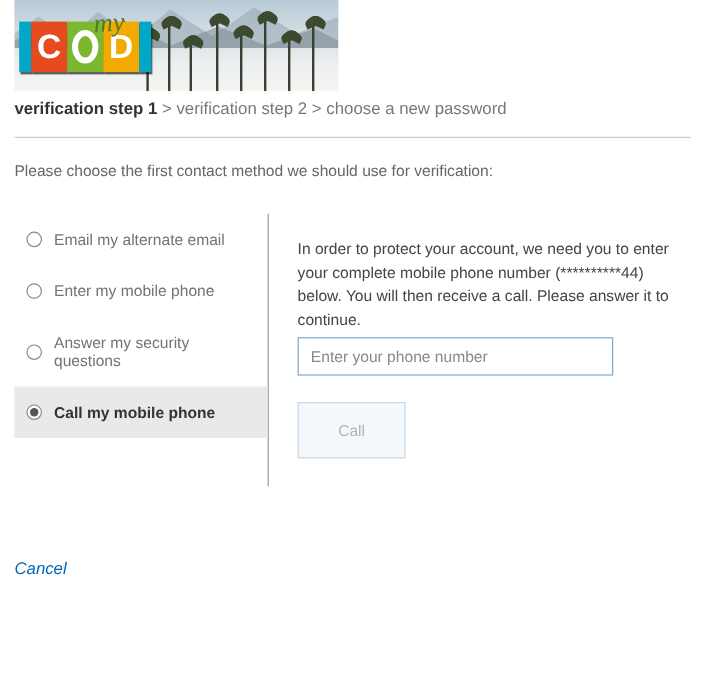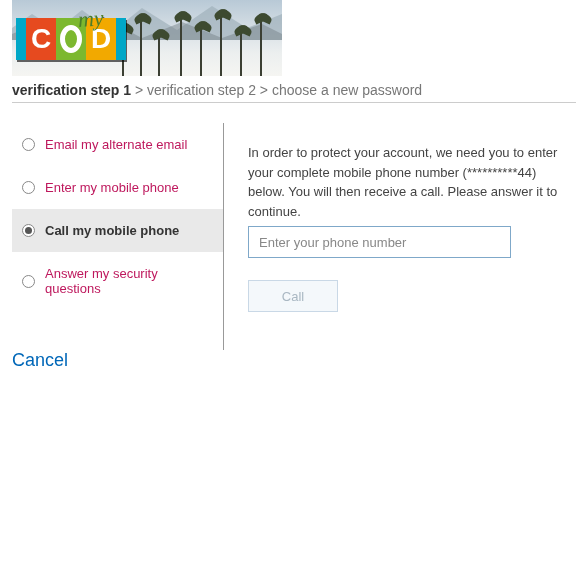--- a/index.html
+++ b/index.html
@@ -71,21 +71,21 @@
   .tile.bar { background:#00a7c7; width:10px; }
   h1.page-title {
     font-weight:300;
     font-size:30px;
     color:#333;
     margin:10px 0 24px 0;
   }
   .breadcrumb {
     font-size:14px;
     color:#777;
-    padding-bottom:4px;
+    padding-bottom:16px;
     border-bottom:1px solid #ccc;
     margin-bottom:20px;
   }
   .breadcrumb .active {
     color:#333; font-weight:600;
   }
   .instruction {
     color:#666; font-size:13px;
     margin-bottom:28px;
   }
@@ -102,21 +102,21 @@
     flex:1;
     padding:20px 10px 20px 24px;
     font-size:13px;
     color:#444;
   }
   .opt {
     display:flex; align-items:center;
     gap:10px;
     padding:14px 10px;
     font-size:13px;
-    color:#be185d;
+    color:#737373;
     cursor:pointer;
   }
   .opt.selected {
     background:#e9e9e9;
     font-weight:600;
     color:#333;
   }
   .radio {
     width:13px; height:13px; border:1px solid #888; border-radius:50%;
     display:inline-flex; align-items:center; justify-content:center;
@@ -133,32 +133,34 @@
     border:1px solid #7fa8c9;
     padding:0 10px;
     font-size:13px;
     color:#333;
     outline:none;
     background:#fff;
   }
   .phone-input::placeholder { color:#888; }
   .call-btn {
     margin-top:22px;
-    width:90px; height:32px;
+    width:90px; height:47px;
     border:1px solid #c9d8e6;
     background:#f4f8fb;
     color:#a9b7c2;
     font-size:13px;
     cursor:default;
   }
   .cancel-link {
     display:inline-block;
+    margin-top:60px;
     color:#0067b8;
-    font-size:18px;
+    font-size:14px;
     cursor:pointer;
+    font-style:italic;
   }
 </style>
 </head>
 <body>
 
 <div class="page">
 
   <div class="logo-banner">
     <div class="mountains">
       <svg viewBox="0 0 270 40" preserveAspectRatio="none">
@@ -192,38 +194,39 @@
 
 
   <div class="breadcrumb">
     <span class="active">verification step 1</span>
     <span>&gt;</span>
     <span>verification step 2</span>
     <span>&gt;</span>
     <span>choose a new password</span>
   </div>
 
+  <div class="instruction">Please choose the first contact method we should use for verification:</div>
 
   <div class="split">
     <div class="left-col">
       <div class="opt">
         <span class="radio"></span>
         <span>Email my alternate email</span>
       </div>
       <div class="opt">
         <span class="radio"></span>
         <span>Enter my mobile phone</span>
       </div>
+      <div class="opt">
+        <span class="radio"></span>
+        <span>Answer my security questions</span>
+      </div>
       <div class="opt selected">
         <span class="radio checked"></span>
         <span>Call my mobile phone</span>
-      </div>
-      <div class="opt">
-        <span class="radio"></span>
-        <span>Answer my security questions</span>
       </div>
     </div>
 
     <div class="right-col">
       <p>In order to protect your account, we need you to enter your complete mobile phone number (**********44) below. You will then receive a call. Please answer it to continue.</p>
       <input class="phone-input" type="text" placeholder="Enter your phone number" style="">
       <div>
         <button class="call-btn">Call</button>
       </div>
     </div>

